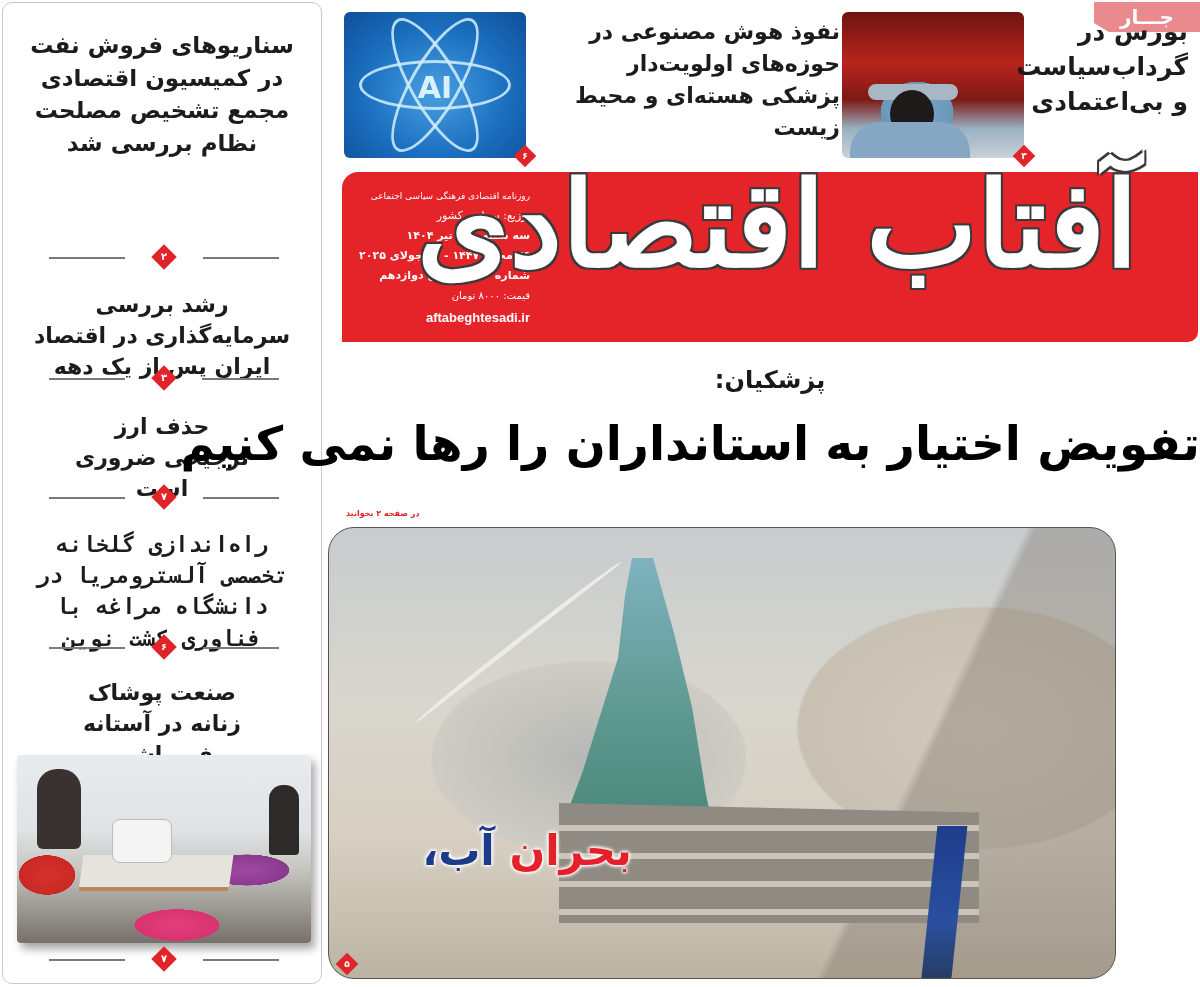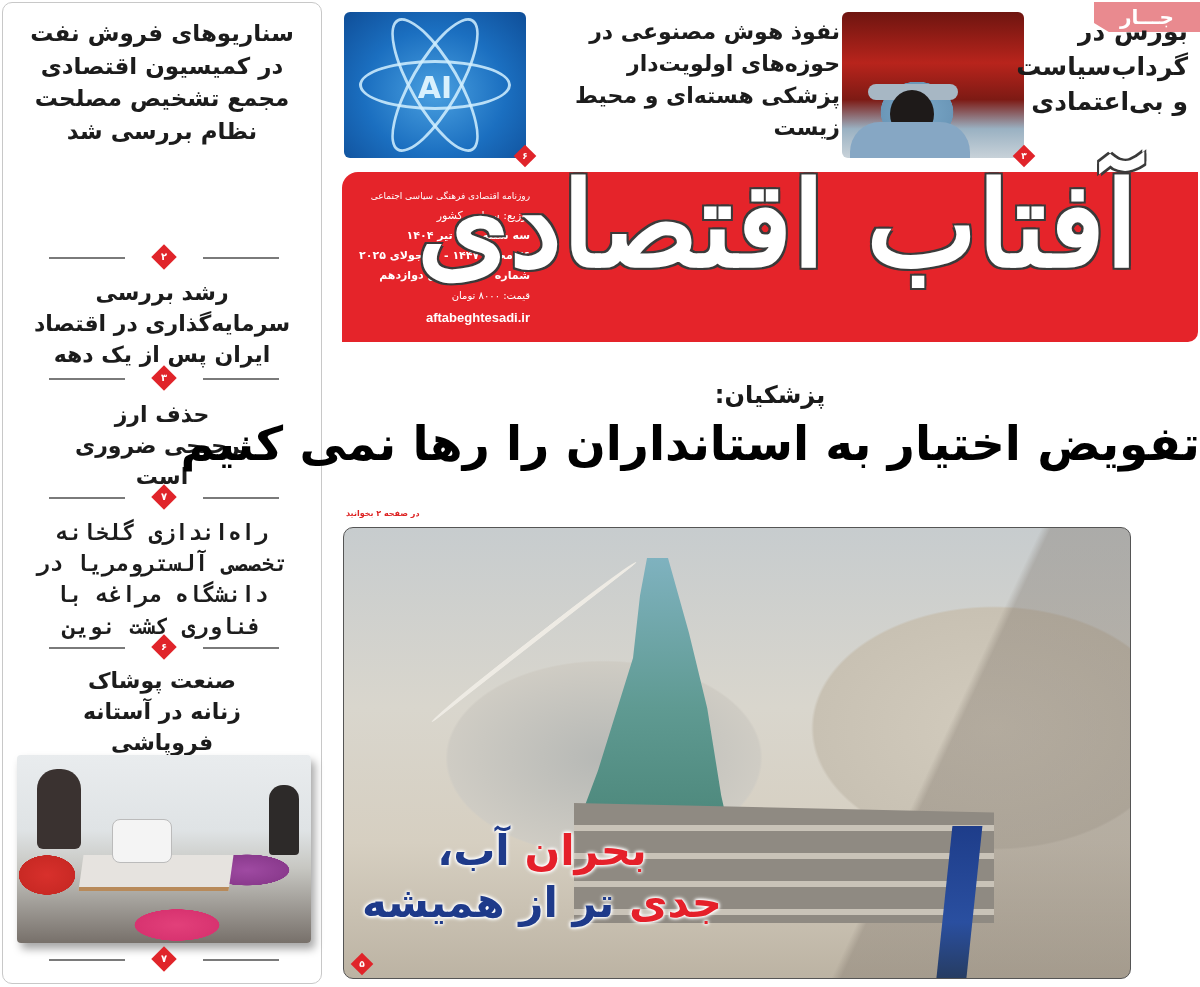--- a/index.html
+++ b/index.html
@@ -5,21 +5,21 @@
   * { box-sizing: border-box; margin: 0; padding: 0; }
   html, body { width: 1200px; height: 987px; background: #ffffff; overflow: hidden; }
   body { position: relative; font-family: "DejaVu Sans", sans-serif; color: #1a1a1a; direction: rtl; }
 
   
   .sidebar {
     position: absolute; left: 2px; top: 2px; width: 320px; height: 982px;
     border: 1px solid #c8c8c8; border-radius: 10px; background: #fff;
   }
   .sb-story { position: absolute; left: 0; width: 100%; text-align: center; }
-  .sb-title { font-weight: bold; color: #1c1c1c; line-height: 1.42; }
+  .sb-title { font-weight: bold; color: #1c1c1c; line-height: 1.42; margin-top: 12px; }
   .sb-lead {
     font-size: 11px; line-height: 1.5; text-align: justify; color: #222;
     padding: 0 20px 0 24px;
   }
   .sep {
     position: absolute; left: 46px; width: 230px; height: 16px;
   }
   .sep .line { position: absolute; top: 8px; height: 2px; width: 76px; background: #7a7a7a; }
   .sep .line.l { left: 0; }
   .sep .line.r { right: 0; }
@@ -110,36 +110,36 @@
   .logo {
     position: absolute; right: 60px; top: -18px; font-family: "DejaVu Serif", serif;
     font-size: 118px; line-height: 1.2; color: #fff; font-weight: bold;
     text-shadow: -2px -2px 0 #3a3a3a, 2px -2px 0 #3a3a3a, -2px 2px 0 #3a3a3a, 2px 2px 0 #3a3a3a;
     letter-spacing: -4px; white-space: nowrap;
   }
 
   
   .kicker {
     position: absolute; left: 342px; top: 366px; width: 856px; text-align: center;
-    font-size: 24px; font-weight: bold; color: #1a1a1a; margin-top: 15px;
+    font-size: 24px; font-weight: bold; color: #1a1a1a;
   }
   .headline {
     position: absolute; left: 342px; top: 408px; width: 858px; text-align: center;
     font-size: 47px; font-weight: bold; color: #000; letter-spacing: -1px;
     white-space: nowrap;
     margin-top: 8px;
   }
   .readmore {
     position: absolute; left: 346px; top: 509px; font-size: 8px; color: #d22; font-weight: bold;
   }
 
   
   .lead-photo {
-    position: absolute; left: 343px; top: 527px; width: 788px; height: 452px;
-    border-radius: 10px; overflow: hidden; border: 1px solid #555;
+    position: absolute; left: 328px; top: 527px; width: 788px; height: 452px;
+    border-radius: 26px; overflow: hidden; border: 1px solid #555;
     background:
       linear-gradient(115deg, transparent 0%, transparent 70%, rgba(120,110,100,0.35) 71%, rgba(120,110,100,0.35) 100%),
       radial-gradient(ellipse 260px 160px at 260px 230px, #b6b8b5 0%, #cfccc4 60%, transparent 61%),
       radial-gradient(ellipse 300px 200px at 650px 200px, #d2cbbd 0%, #c8c1b3 60%, transparent 61%),
       linear-gradient(180deg, #c7ccce 0%, #d9d6cd 40%, #d6cfc1 70%, #bcb3a3 100%);
   }
   .lead-photo .water {
     position: absolute; left: 240px; top: 30px; width: 140px; height: 250px;
     background: linear-gradient(180deg, #7fb2bf 0%, #5f9a92 60%, #4f8a7e 100%);
     clip-path: polygon(45% 0, 60% 0, 75% 30%, 88% 60%, 98% 95%, 100% 100%, 0 100%, 10% 85%, 35% 40%, 40% 15%);
@@ -282,20 +282,16 @@
 <div class="lead-photo">
   <div class="road"></div>
   <div class="water"></div>
   <div class="dam"></div>
   <div class="spillway"></div>
 
   <div class="overlay-title l1">
     <span class="red">بحران</span>
     <span class="blue">آب،</span>
   </div>
-  <div class="overlay-title l2">
-    <span class="red">جدی</span>
-    <span class="blue">تر از همیشه</span>
-  </div>
   <div class="diamond">
       <span>۵</span>
     </div>
 </div>
 
 </body></html>

